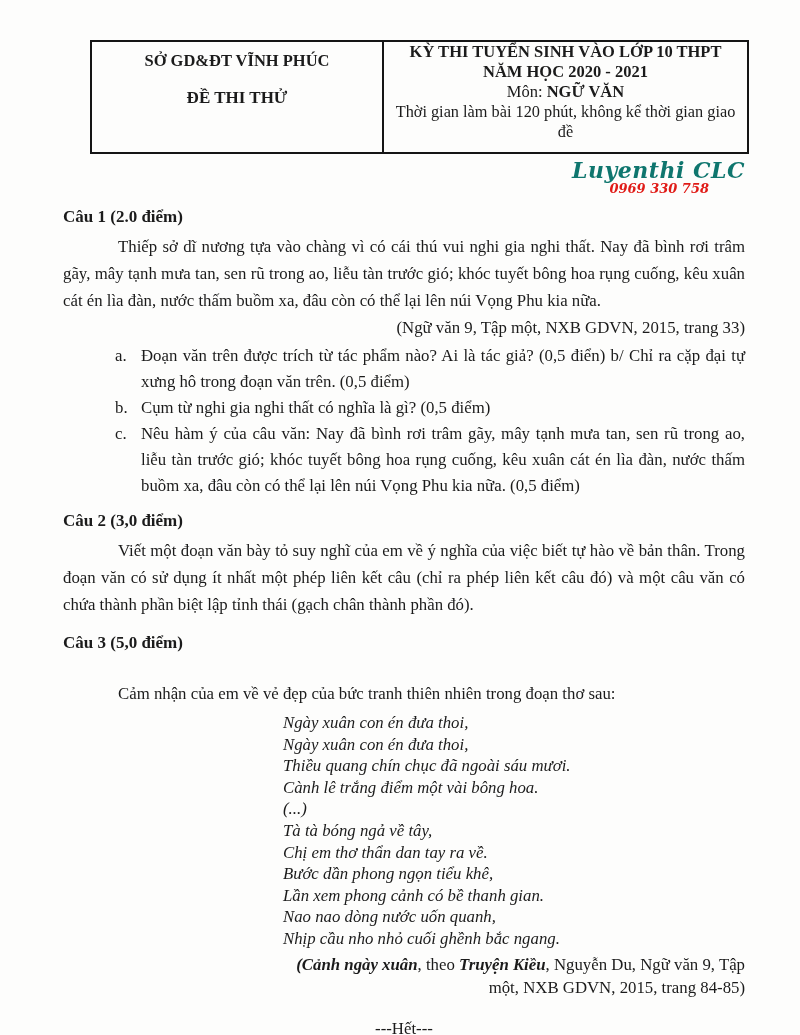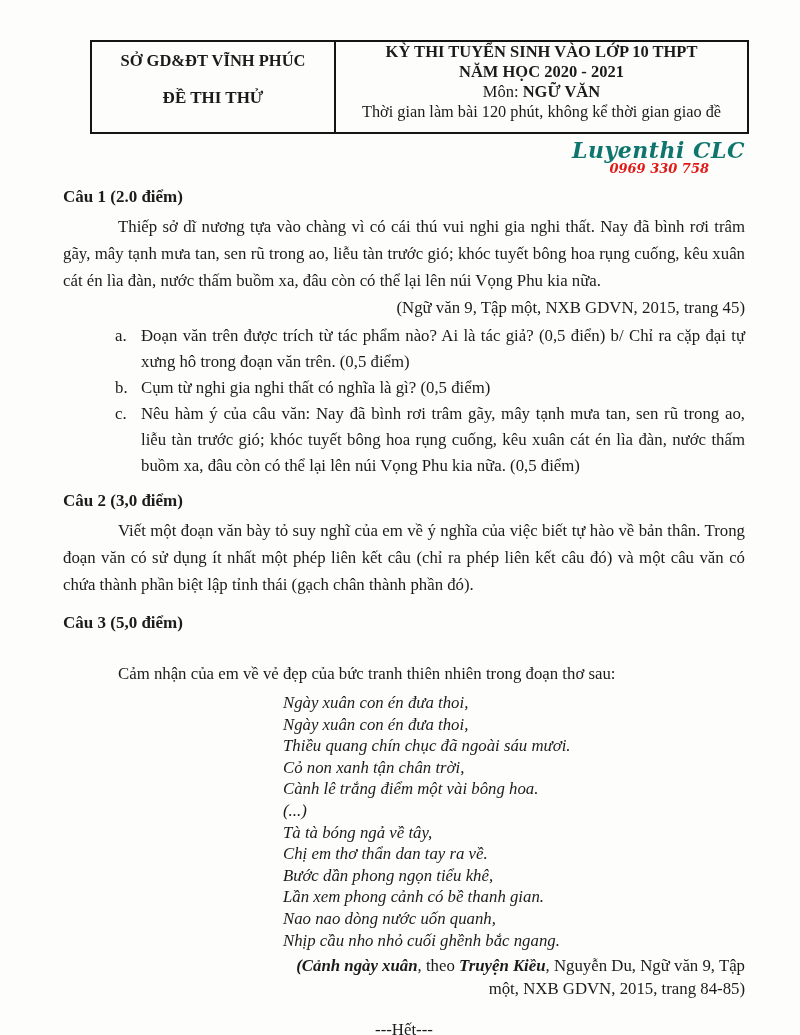--- a/index.html
+++ b/index.html
@@ -14,21 +14,21 @@
     color:#1b1b1b;
     margin:0 auto;
   }
   
   .header-table{
     width:655px;margin-left:27px;
     border:2px solid #151515;
     display:flex;
   }
   .header-cell-left{
-    width:244px;box-sizing:border-box;
+    width:292px;box-sizing:border-box;
     border-right:2px solid #151515;
     text-align:center;
     padding:9px 6px 12px;
   }
   .header-cell-right{
     flex:1;text-align:center;
     padding:0 6px 10px;
   }
   .hdr-line{font-size:16.5px;line-height:20px;font-weight:bold;}
   .hdr-dept{font-size:16.5px;font-weight:bold;}
@@ -90,21 +90,21 @@
     </div>
   </div>
 
   <div class="logo-block">
     <div class="logo-name" style="color: #0f766e;">Luyenthi CLC</div>
     <div class="logo-phone" style="color: rgb(224, 27, 23);">0969 330 758</div>
   </div>
 
   <div class="q-heading">Câu 1 (2.0 điểm)</div>
   <div class="q-par">Thiếp sở dĩ nương tựa vào chàng vì có cái thú vui nghi gia nghi thất. Nay đã bình rơi trâm gãy, mây tạnh mưa tan, sen rũ trong ao, liễu tàn trước gió; khóc tuyết bông hoa rụng cuống, kêu xuân cát én lìa đàn, nước thấm buồm xa, đâu còn có thể lại lên núi Vọng Phu kia nữa.</div>
-  <div class="q-citation">(Ngữ văn 9, Tập một, NXB GDVN, 2015, trang 45)</div>
+  <div class="q-citation">(Ngữ văn 9, Tập một, NXB GDVN, 2015, trang 33)</div>
   <div class="q-list">
     <div class="q-list-item">
       <span class="q-list-marker">a.</span><span>Đoạn văn trên được trích từ tác phẩm nào? Ai là tác giả? (0,5 điển) b/ Chỉ ra cặp đại tự xưng hô trong đoạn văn trên. (0,5 điểm)</span>
     </div>
     <div class="q-list-item">
       <span class="q-list-marker">b.</span><span>Cụm từ nghi gia nghi thất có nghĩa là gì? (0,5 điểm)</span>
     </div>
     <div class="q-list-item">
       <span class="q-list-marker">c.</span><span>Nêu hàm ý của câu văn: Nay đã bình rơi trâm gãy, mây tạnh mưa tan, sen rũ trong ao, liễu tàn trước gió; khóc tuyết bông hoa rụng cuống, kêu xuân cát én lìa đàn, nước thấm buồm xa, đâu còn có thể lại lên núi Vọng Phu kia nữa. (0,5 điểm)</span>
     </div>
@@ -113,21 +113,20 @@
   <div class="q-heading">Câu 2 (3,0 điểm)</div>
   <div class="q-par">Viết một đoạn văn bày tỏ suy nghĩ của em về ý nghĩa của việc biết tự hào về bản thân. Trong đoạn văn có sử dụng ít nhất một phép liên kết câu (chỉ ra phép liên kết câu đó) và một câu văn có chứa thành phần biệt lập tỉnh thái (gạch chân thành phần đó).</div>
 
   <div class="q-heading" style="margin-top:12px">Câu 3 (5,0 điểm)</div>
   <div class="q-par" style="margin-top:24px">Cảm nhận của em về vẻ đẹp của bức tranh thiên nhiên trong đoạn thơ sau:</div>
 
   <div class="poem">
     <div class="poem-line">Ngày xuân con én đưa thoi,</div>
     <div class="poem-line">Ngày xuân con én đưa thoi,</div>
     <div class="poem-line">Thiều quang chín chục đã ngoài sáu mươi.</div>
-    <div class="poem-line">Cỏ non xanh tận chân trời,</div>
     <div class="poem-line">Cành lê trắng điểm một vài bông hoa.</div>
     <div class="poem-line">(...)</div>
     <div class="poem-line">Tà tà bóng ngả về tây,</div>
     <div class="poem-line">Chị em thơ thẩn dan tay ra về.</div>
     <div class="poem-line">Bước dần phong ngọn tiểu khê,</div>
     <div class="poem-line">Lần xem phong cảnh có bề thanh gian.</div>
     <div class="poem-line">Nao nao dòng nước uốn quanh,</div>
     <div class="poem-line">Nhịp cầu nho nhỏ cuối ghềnh bắc ngang.</div>
   </div>
 

